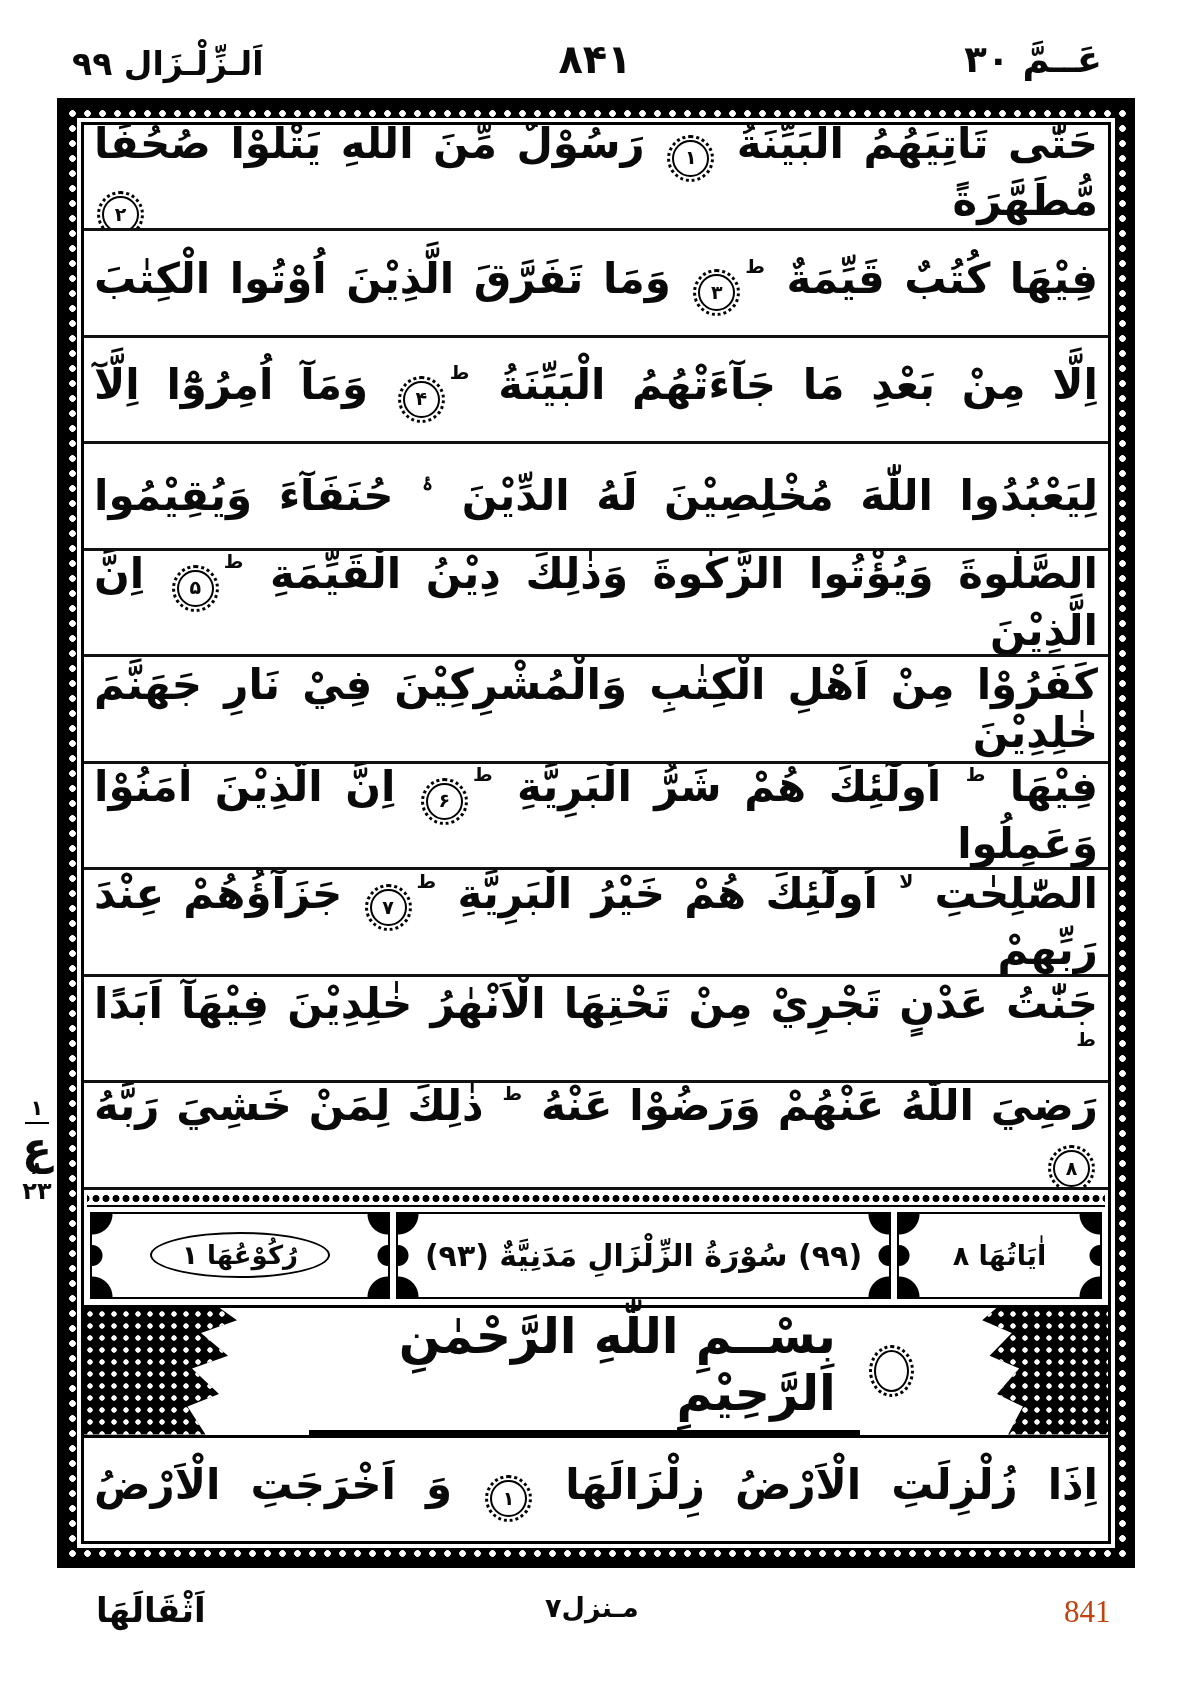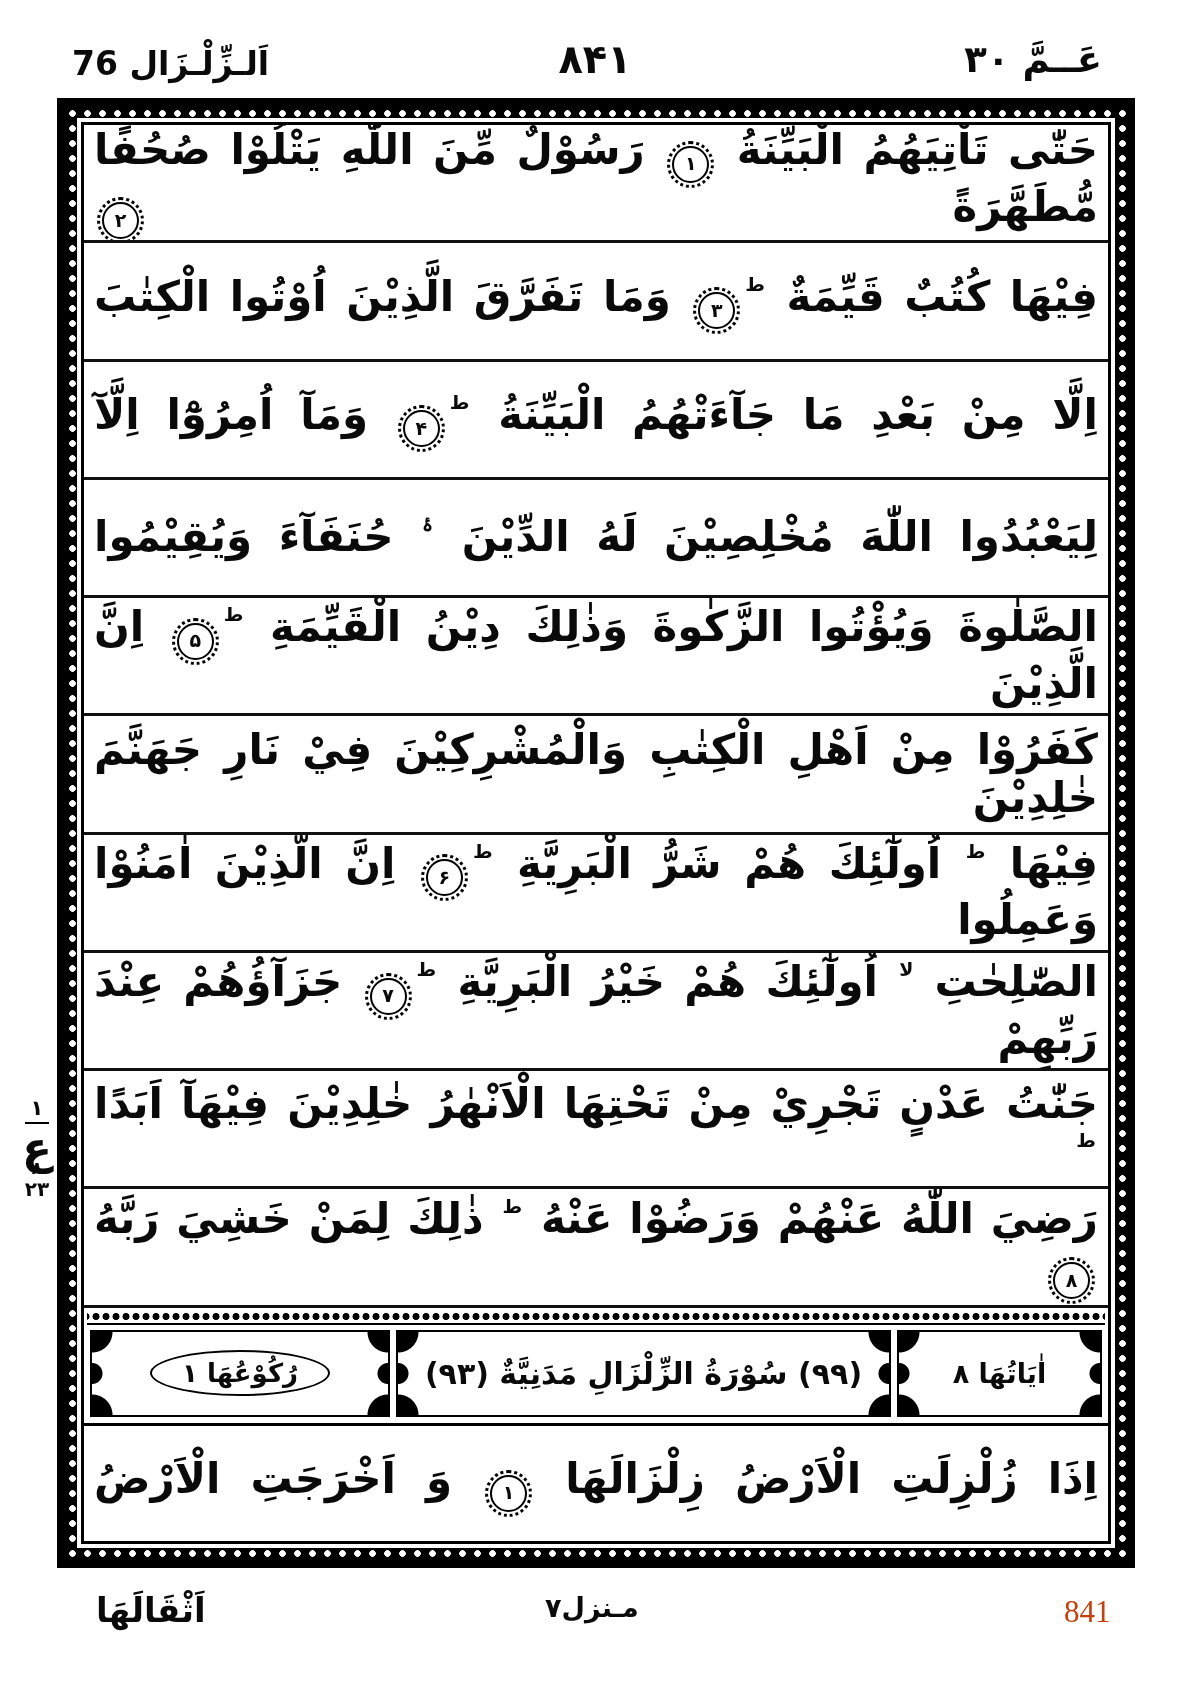--- a/index.html
+++ b/index.html
@@ -66,37 +66,37 @@
   .bism-center { flex:1; display:flex; align-items:center; justify-content:center; direction:rtl; }
   .bism-text { font-size:49px; font-weight:bold; border-bottom:5px solid #000; padding:0 24px 8px 24px; }
   .bism-rosette { width:42px; height:42px; vertical-align:18px; margin:0 14px; }
 
   
   .ruku-marker { position:absolute; left:14px; top:1098px; width:46px; text-align:center;
                  font-weight:bold; direction:rtl; line-height:1; }
   .rm-top { display:inline-block; font-size:21px; border-bottom:2px solid #000; padding:0 6px 3px 6px; }
   .rm-ain { font-size:44px; margin-top:2px; }
   .rm-mid { font-size:17px; margin-top:-10px; }
-  .rm-bottom { font-size:20px; margin-top:2px; }
+  .rm-bottom { font-size:24px; margin-top:2px; }
   .rm-row { display:block; }
 
   
   .footer { position:absolute; left:0; top:1576px; width:100%; height:108px; }
   .catchword { position:absolute; left:96px; top:14px; font-size:34px; font-weight:bold; direction:rtl; }
   .manzil { position:absolute; left:545px; top:16px; font-size:27px; font-weight:bold; direction:rtl; }
   .brand { position:absolute; left:704px; top:16px; font-size:41px; font-weight:bold;
            font-family:"Liberation Sans",sans-serif; letter-spacing:-1px; color:#0d0d0d; }
   .page-num { position:absolute; left:1064px; top:18px; font-size:31px;
               font-family:"Liberation Serif",serif; color:#c2410c; }
 </style>
 </head>
 <body>
 
 <div class="page-header">
-  <div class="hdr-left">اَلـزِّلْـزَال 76</div>
+  <div class="hdr-left">اَلـزِّلْـزَال ۹۹</div>
   <div class="hdr-center">۸۴۱</div>
   <div class="hdr-right">عَــمَّ ۳۰</div>
 </div>
 
 <div class="ruku-marker">
   <span class="rm-row"><span class="rm-top">۱</span></span>
   <span class="rm-row rm-ain">ع</span>
   <span class="rm-row rm-mid">۸</span>
   <span class="rm-row rm-bottom">۲۳</span>
 </div>
@@ -135,20 +135,28 @@
           </div>
           <div class="cartouche c-title">
             <span class="cart-label">(۹۹) سُوْرَةُ الزِّلْزَالِ مَدَنِيَّةٌ (۹۳)</span>
           </div>
           <div class="cartouche c-ruku">
             <span class="ruku-oval">رُكُوْعُهَا ۱</span>
           </div>
         </div>
       </div>
 
+      <div class="bismillah-band">
+        <div class="bism-corner left"></div>
+        <div class="bism-center">
+          <span class="medallion bism-rosette"></span>
+          <span class="bism-text">بِسْــمِ اللّٰهِ الرَّحْمٰنِ الرَّحِيْمِ</span>
+        </div>
+        <div class="bism-corner right"></div>
+      </div>
 
       <div class="lines-host"><div class="qline">
             <div class="qtext"><span class="qt">اِذَا زُلْزِلَتِ الْاَرْضُ زِلْزَالَهَا </span><span class="medallion">۱</span><span class="qt"> وَ اَخْرَجَتِ الْاَرْضُ</span></div>
           </div></div>
 
     </div>
   </div>
 </div>
 
 <div class="footer">

